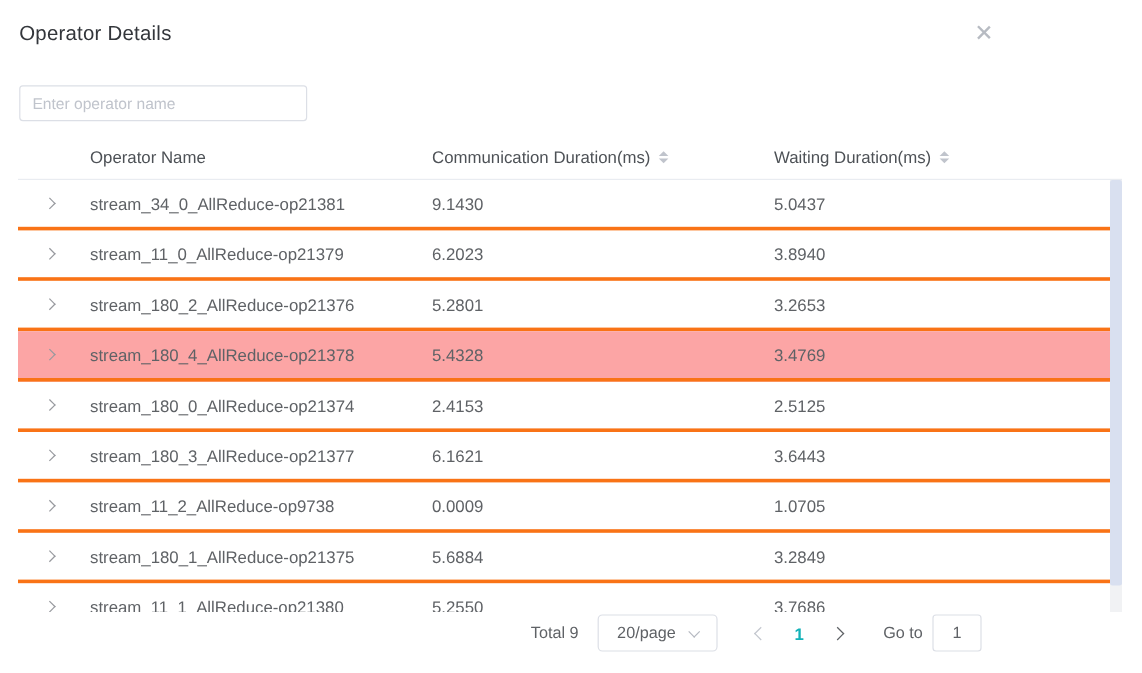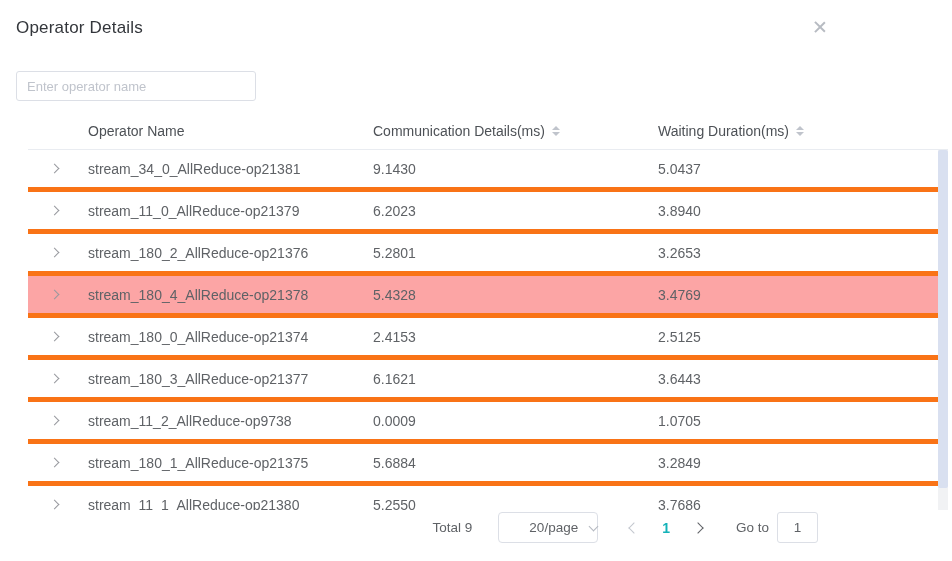--- a/index.html
+++ b/index.html
@@ -18,49 +18,49 @@
   .close-btn::after { transform:rotate(-45deg); }
 
   
   .search-wrap { padding:33px 0 0 16px; }
   .search-input { width:240px; height:30px; border:1px solid #dcdfe6; border-radius:3px;
     padding:0 10px; font-size:13px; color:#606266; outline:none;
     font-family:"Liberation Sans","DejaVu Sans",sans-serif; }
   .search-input::placeholder { color:#c0c4cc; }
 
   
-  .table { position:absolute; left:28px; top:112px; width:920px; }
+  .table { position:absolute; left:15px; top:112px; width:920px; }
   .trow { display:grid; grid-template-columns:60px 285px 285px 1fr; align-items:center; }
   .thead { height:38px; border-bottom:1px solid #e9ecf1; }
   .th { font-size:14px; color:#4d5156; display:flex; align-items:center; }
   .caret-wrapper { display:inline-flex; flex-direction:column; margin-left:7px; cursor:pointer; }
   .caret { width:0; height:0; border:4.5px solid transparent; }
   .caret.up { border-bottom-color:#c0c4cc; border-top-width:0; margin-bottom:2px; }
   .caret.down { border-top-color:#c0c4cc; border-bottom-width:0; }
 
   .tbody { position:relative; height:360px; overflow:hidden; }
   .rows { width:920px; }
-  .data-row { height:42px; border-bottom:5px solid #f97316; }
+  .data-row { height:42px; border-bottom:3px solid #f97316; }
   .data-row.highlight { background:#fca5a5; }
   .td { font-size:14px; color:#5f6266; }
   .expand-cell { display:flex; justify-content:center; padding-right:8px; }
   .expand-icon { width:7px; height:7px; border-top:1.5px solid #97999e; border-right:1.5px solid #97999e;
     transform:rotate(45deg); cursor:pointer; }
 
   
   .scrollbar-track { position:absolute; right:0; top:0; width:10px; height:360px; background:#f1f2f4; }
   .scrollbar-thumb { position:absolute; right:0; top:0; width:10px; height:338px;
     background:#d9e0f0; border-radius:2px; cursor:pointer; }
 
   
   .pagination { position:absolute; right:27px; top:512px; height:31px;
     display:flex; align-items:center; font-size:13.5px; color:#5f6266; }
   .total-label { margin-right:16px; }
   .page-size-select { width:100px; height:31px; border:1px solid #dcdfe6; border-radius:4px;
-    display:flex; align-items:center; justify-content:flex-end; gap:12px; cursor:pointer; color:#5f6266;margin-left:10px; }
+    display:flex; align-items:center; justify-content:center; gap:12px; cursor:pointer; color:#5f6266; }
   .chev { width:7px; height:7px; border-style:solid; border-color:#b4b8c0; border-width:0; }
   .chev-down { border-right-width:1.5px; border-bottom-width:1.5px; transform:rotate(45deg); margin-top:-3px; }
   .pager { display:flex; align-items:center; margin-left:26px; }
   .pager-prev, .pager-next { padding:4px 6px; cursor:pointer; display:flex; align-items:center; }
   .chev-left { border-left-width:1.5px; border-bottom-width:1.5px; transform:rotate(45deg); border-color:#c3c7ce; width:8px; height:8px; }
   .chev-right { border-top-width:1.5px; border-right-width:1.5px; transform:rotate(45deg); border-color:#5f6266; width:8px; height:8px; }
   .page-number { margin:0 18px; font-weight:700; font-size:14px; cursor:pointer; }
   .goto { display:flex; align-items:center; margin-left:28px; }
   .goto-label { margin-right:8px; }
   .goto-input { width:41px; height:31px; border:1px solid #dcdfe6; border-radius:3px;
@@ -81,21 +81,21 @@
     <input class="search-input" type="text" placeholder="Enter operator name" style="">
   </div>
 
   <div class="table">
     <div class="trow thead">
       <div class="th"></div>
       <div class="th">
         <span>Operator Name</span>
       </div>
       <div class="th">
-        <span>Communication Details(ms)</span>
+        <span>Communication Duration(ms)</span>
         <span class="caret-wrapper">
           <i class="caret up"></i>
             <i class="caret down"></i>
         </span>
       </div>
       <div class="th">
         <span>Waiting Duration(ms)</span>
         <span class="caret-wrapper">
           <i class="caret up"></i>
             <i class="caret down"></i>

